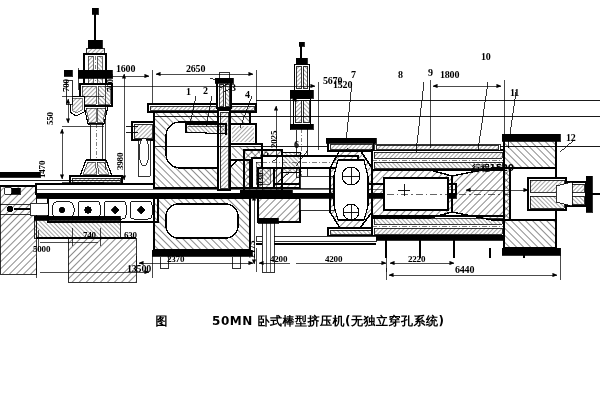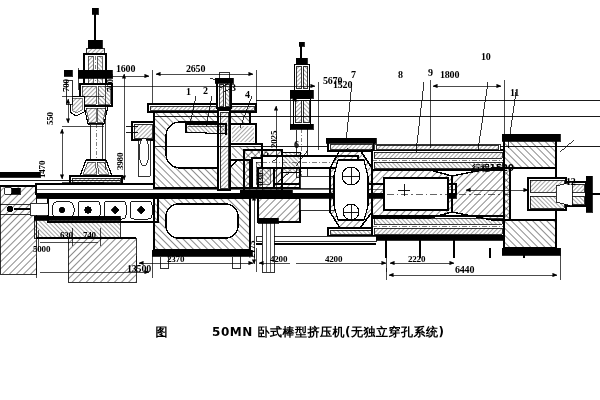--- a/index.html
+++ b/index.html
@@ -39,21 +39,21 @@
   
   #caption{
     position:absolute;left:0;top:302px;width:600px;
     text-align:center;
     font-family:"DejaVu Sans", sans-serif;
     color:#000;
   }
   .cap-title{
     font-size:12px;
     font-weight:700;
-    margin-top:22px;
+    margin-top:11px;
     letter-spacing:0.5px;
   }
   .cap-title .fig{margin-right:44px;}
   .cap-line{
     font-size:11px;
     font-weight:700;
     margin-top:9px;
     letter-spacing:0px;
   }
 </style>
@@ -390,41 +390,41 @@
   <div class="lbl sm vert" style="left:38px;top:178px;">1470</div>
   <div class="lbl sm vert" style="left:116px;top:170px;">3980</div>
   <div class="lbl" style="left:333px;top:80px;">1520</div>
   <div class="lbl" style="left:323px;top:76px;">5670</div>
   <div class="lbl" style="left:440px;top:70px;">1800</div>
   <div class="lbl sm vert" style="left:270px;top:148px;">2025</div>
   <div class="lbl sm vert" style="left:256px;top:190px;">1030</div>
   <div class="lbl sm vert" style="left:248px;top:258px;">2175</div>
   <div class="lbl cjk" style="left:472px;top:163px;">行程1520</div>
   <div class="lbl sm" style="left:36px;top:231px;padding-left:47px;">740</div>
-  <div class="lbl sm" style="left:60px;top:231px;">630</div>
+  <div class="lbl sm" style="left:76px;top:231px;padding-left:48px;">630</div>
   <div class="lbl sm" style="left:33px;top:245px;">5000</div>
   <div class="lbl" style="left:127px;top:264px;">13500</div>
   <div class="lbl sm" style="left:167px;top:255px;">2370</div>
   <div class="lbl sm" style="left:270px;top:255px;">4200</div>
   <div class="lbl sm" style="left:325px;top:255px;">4200</div>
   <div class="lbl sm" style="left:408px;top:255px;">2220</div>
   <div class="lbl" style="left:455px;top:265px;">6440</div>
 
   <div class="lbl" style="left:186px;top:87px;">1</div>
   <div class="lbl" style="left:203px;top:86px;">2</div>
   <div class="lbl" style="left:231px;top:83px;">3</div>
   <div class="lbl" style="left:245px;top:90px;">4</div>
   <div class="lbl" style="left:264px;top:148px;">5</div>
   <div class="lbl" style="left:294px;top:140px;">6</div>
   <div class="lbl" style="left:351px;top:70px;">7</div>
   <div class="lbl" style="left:398px;top:70px;">8</div>
   <div class="lbl" style="left:428px;top:68px;">9</div>
   <div class="lbl" style="left:481px;top:52px;">10</div>
   <div class="lbl" style="left:510px;top:88px;">11</div>
-  <div class="lbl" style="left:566px;top:133px;margin-top:44px;">12</div>
+  <div class="lbl" style="left:566px;top:133px;">12</div>
 
   <div id="caption">
     <div class="cap-title">
       <span class="fig">图</span><span>50MN 卧式棒型挤压机(无独立穿孔系统)</span>
     </div>
   </div>
 
 </div>
 
 </body></html>

